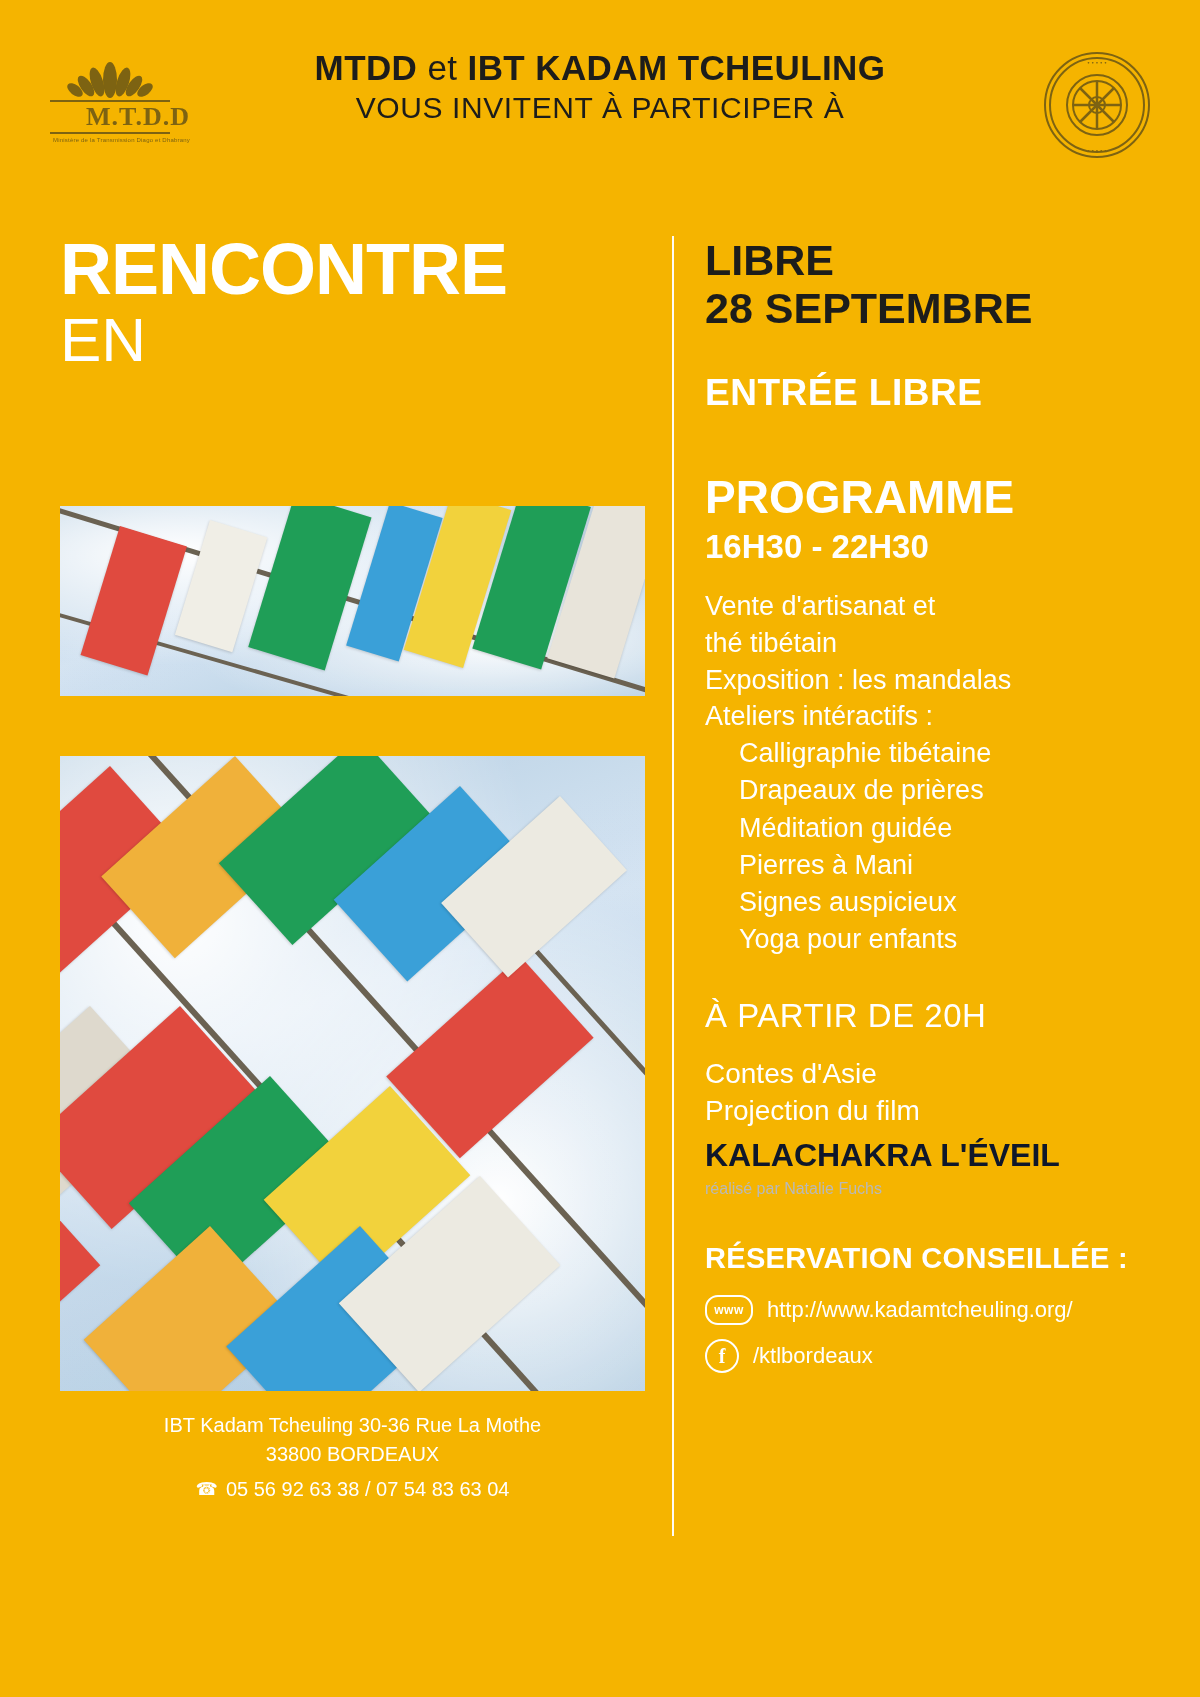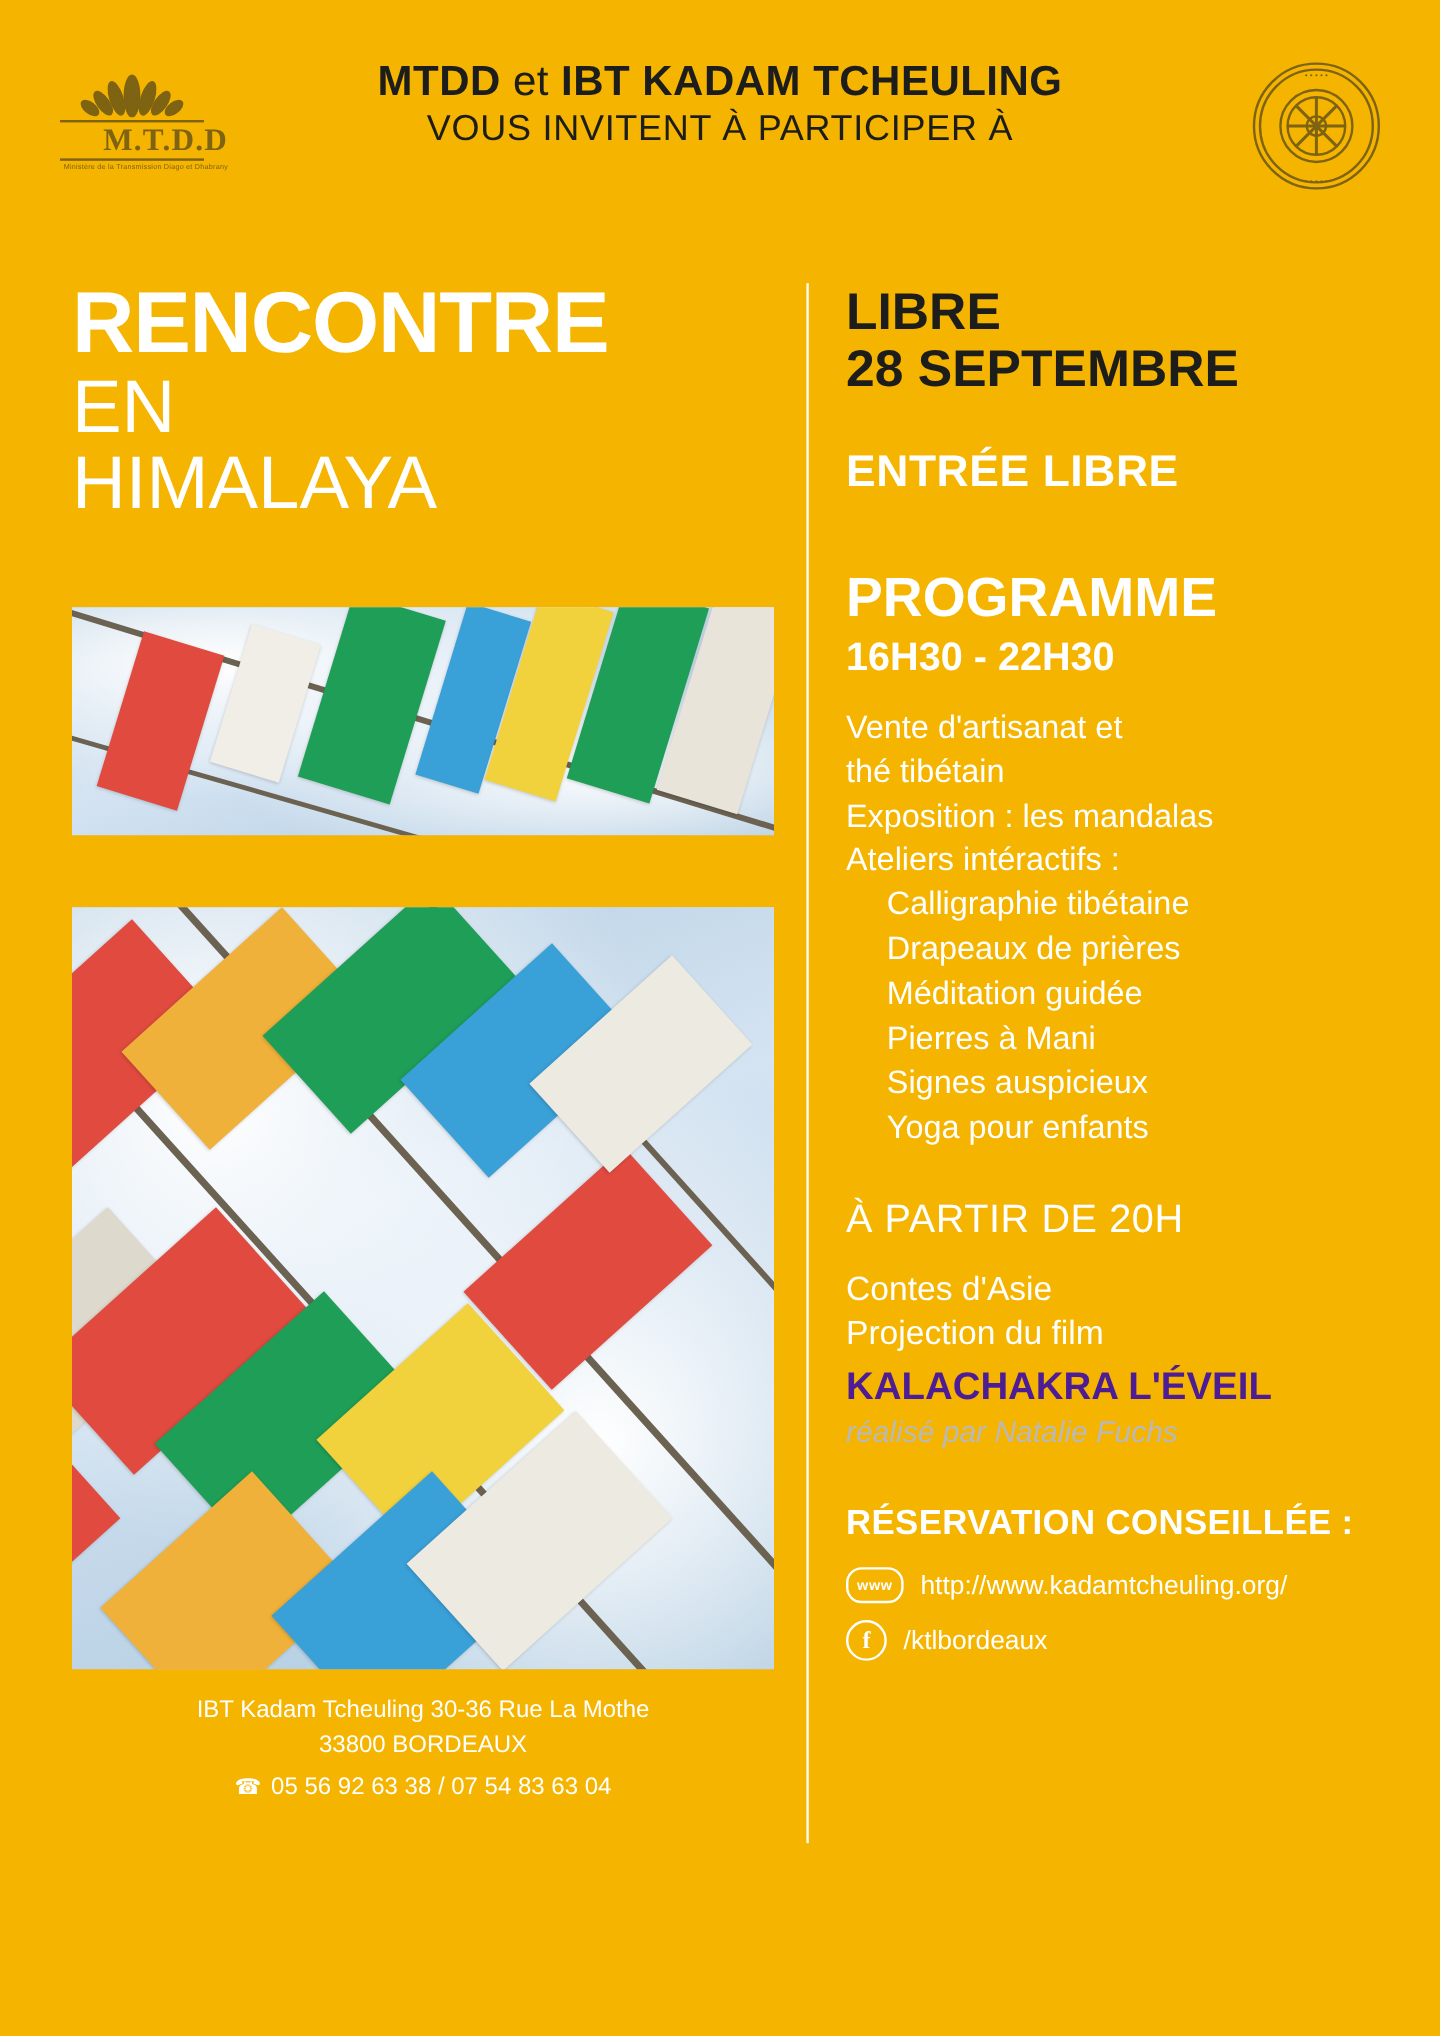--- a/index.html
+++ b/index.html
@@ -246,27 +246,26 @@
   }
   .contes {
     font-size: 28px;
     color: #ffffff;
     margin: 20px 0 0 0;
     line-height: 1.33;
   }
   .film-title {
     font-size: 32px;
     font-weight: 700;
-    color: #4c1d95;
+    color: #0f172a;
     margin: 8px 0 0 0;
     letter-spacing: 0px;
   }
   .film-credit {
-    font-size: 25px;
-    font-style: italic;
+    font-size: 16px;
     color: #b9b9b9;
     margin: 6px 0 0 0;
   }
   .reservation {
     font-size: 29px;
     font-weight: 700;
     color: #ffffff;
     margin: 44px 0 0 0;
     letter-spacing: 0.3px;
   }
@@ -356,21 +355,20 @@
       <g fill="#7d6312" font-family="Liberation Serif, serif" font-size="7" text-anchor="middle">
         <text x="55" y="15">•  •  •  •  •</text>
         <text x="55" y="103">•  •  •  •  •</text>
       </g>
     </svg>
   </div>
 
   <div class="left-col">
     <h1 class="title-main">RENCONTRE</h1>
     <div class="title-sub">EN</div>
-    <div class="title-sub2">HIMALAYA</div>
 
     <div class="photo photo-top">
       <div class="sky"></div>
       <div class="rope" style="left:-40px; top:-10px; width:760px; height:5px; transform:rotate(17deg);"></div>
       <div class="rope" style="left:-60px; top:90px; width:760px; height:4px; transform:rotate(16deg);"></div>
       <div class="flag" style="left:60px; top:20px; width:70px; height:135px; background:#e04a3f; transform:rotate(17deg);"></div>
       <div class="flag" style="left:150px; top:14px; width:60px; height:120px; background:#f0eee6; transform:rotate(17deg);"></div>
       <div class="flag" style="left:235px; top:-12px; width:80px; height:160px; background:#1f9e57; transform:rotate(17deg);"></div>
       <div class="flag" style="left:330px; top:-4px; width:55px; height:150px; background:#3aa0d8; transform:rotate(17deg);"></div>
       <div class="flag" style="left:392px; top:-14px; width:62px; height:165px; background:#f2d23c; transform:rotate(17deg);"></div>

